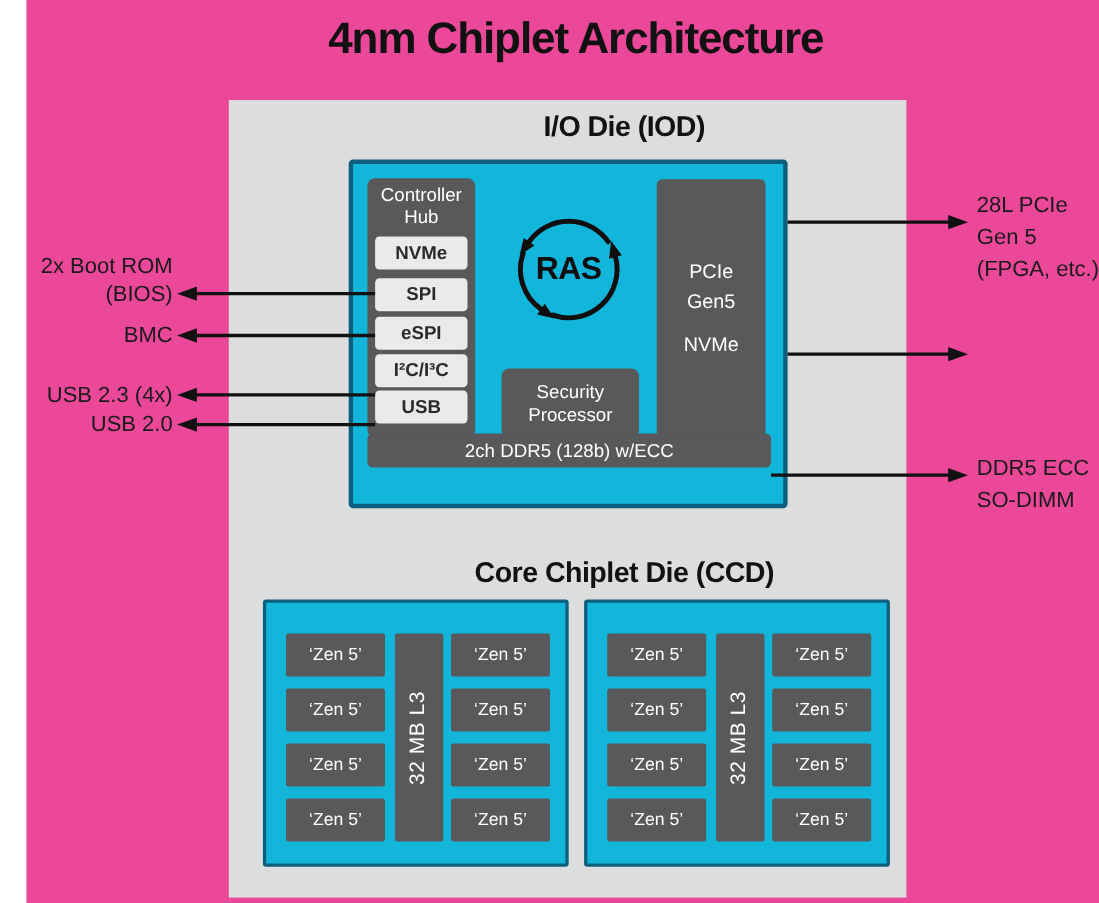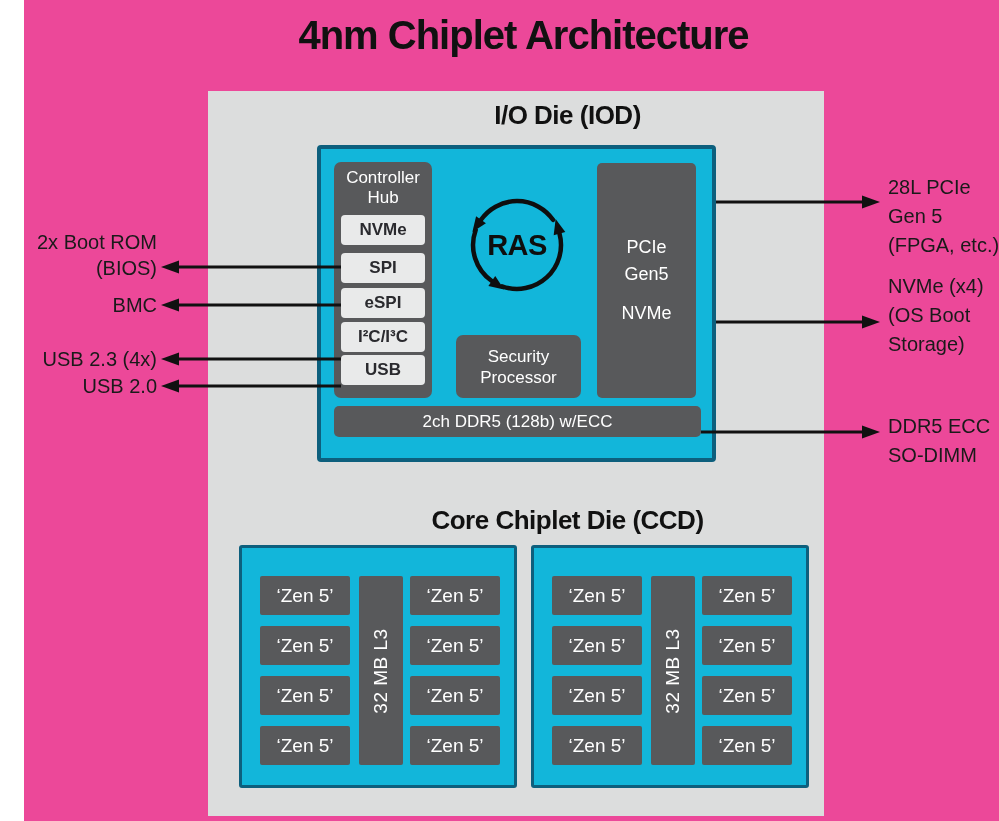--- a/index.html
+++ b/index.html
@@ -29,27 +29,27 @@
     text-align:center;line-height:30px;font-size:17px;font-weight:700;color:#2a2a2e;
   }
   .ras-wrap{left:436px;top:188px;width:114px;height:114px;}
   .ras-label{left:436px;top:188px;width:114px;height:114px;display:flex;align-items:center;justify-content:center;
     font-size:29px;font-weight:700;color:#0e0e0e;letter-spacing:-0.5px;}
   .secproc{left:432px;top:335px;width:125px;height:63px;border-radius:7px;display:flex;align-items:center;justify-content:center;
     text-align:center;font-size:17px;line-height:21px;padding:0 14px;}
   .pcie{left:573px;top:163px;width:99px;height:235px;border-radius:5px;display:flex;flex-direction:column;
     align-items:center;justify-content:center;font-size:18px;line-height:27px;text-align:center;}
   .pcie .gap-line{margin-top:12px;}
-  .ddrbar{left:310px;top:406px;width:367px;height:31px;border-radius:5px;text-align:center;line-height:31px;font-size:17px;}
+  .ddrbar{left:310px;top:394px;width:367px;height:31px;border-radius:5px;text-align:center;line-height:31px;font-size:17px;}
   .ccd-box{top:545px;width:278px;height:243px;border-width:3px;border-radius:3px;}
   .ccd-left{left:215px;}
   .ccd-right{left:507px;}
   .zen{
     position:absolute;width:90px;height:39px;background:#58595b;color:#fff;border-radius:2px;
-    text-align:center;line-height:39px;font-size:19px;
+    text-align:center;line-height:39px;font-size:16px;
   }
   .zcol-l{left:18px;} .zcol-r{left:168px;}
   .zr0{top:28px;} .zr1{top:78px;} .zr2{top:128px;} .zr3{top:178px;}
   .l3bar{
     position:absolute;left:117px;top:28px;width:44px;height:189px;background:#58595b;border-radius:2px;
     display:flex;align-items:center;justify-content:center;
   }
   .l3bar span{transform:rotate(-90deg);white-space:nowrap;color:#fff;font-size:19px;letter-spacing:0.5px;}
   .callout{font-size:20px;color:#1a1a1a;}
   .callout-left{left:10px;width:123px;text-align:right;line-height:26px;}
@@ -143,25 +143,20 @@
   </div>
   <div class="abs callout callout-left" style="top:373px">
     <div>USB 2.0</div>
   </div>
 
   <div class="abs callout callout-right" style="top:173px">
     <div>28L PCIe</div>
     <div>Gen 5</div>
     <div>(FPGA, etc.)</div>
   </div>
-  <div class="abs callout callout-right" style="top:272px">
-    <div>NVMe (x4)</div>
-    <div>(OS Boot</div>
-    <div>Storage)</div>
-  </div>
   <div class="abs callout callout-right" style="top:412px">
     <div>DDR5 ECC</div>
     <div>SO-DIMM</div>
   </div>
 
   <svg class="abs overlay" viewBox="0 0 999 821">
     <g>
       <line x1="152" y1="267" x2="317" y2="267"></line>
         <polygon points="137,267 155,260.5 155,273.5"></polygon>
     </g>

